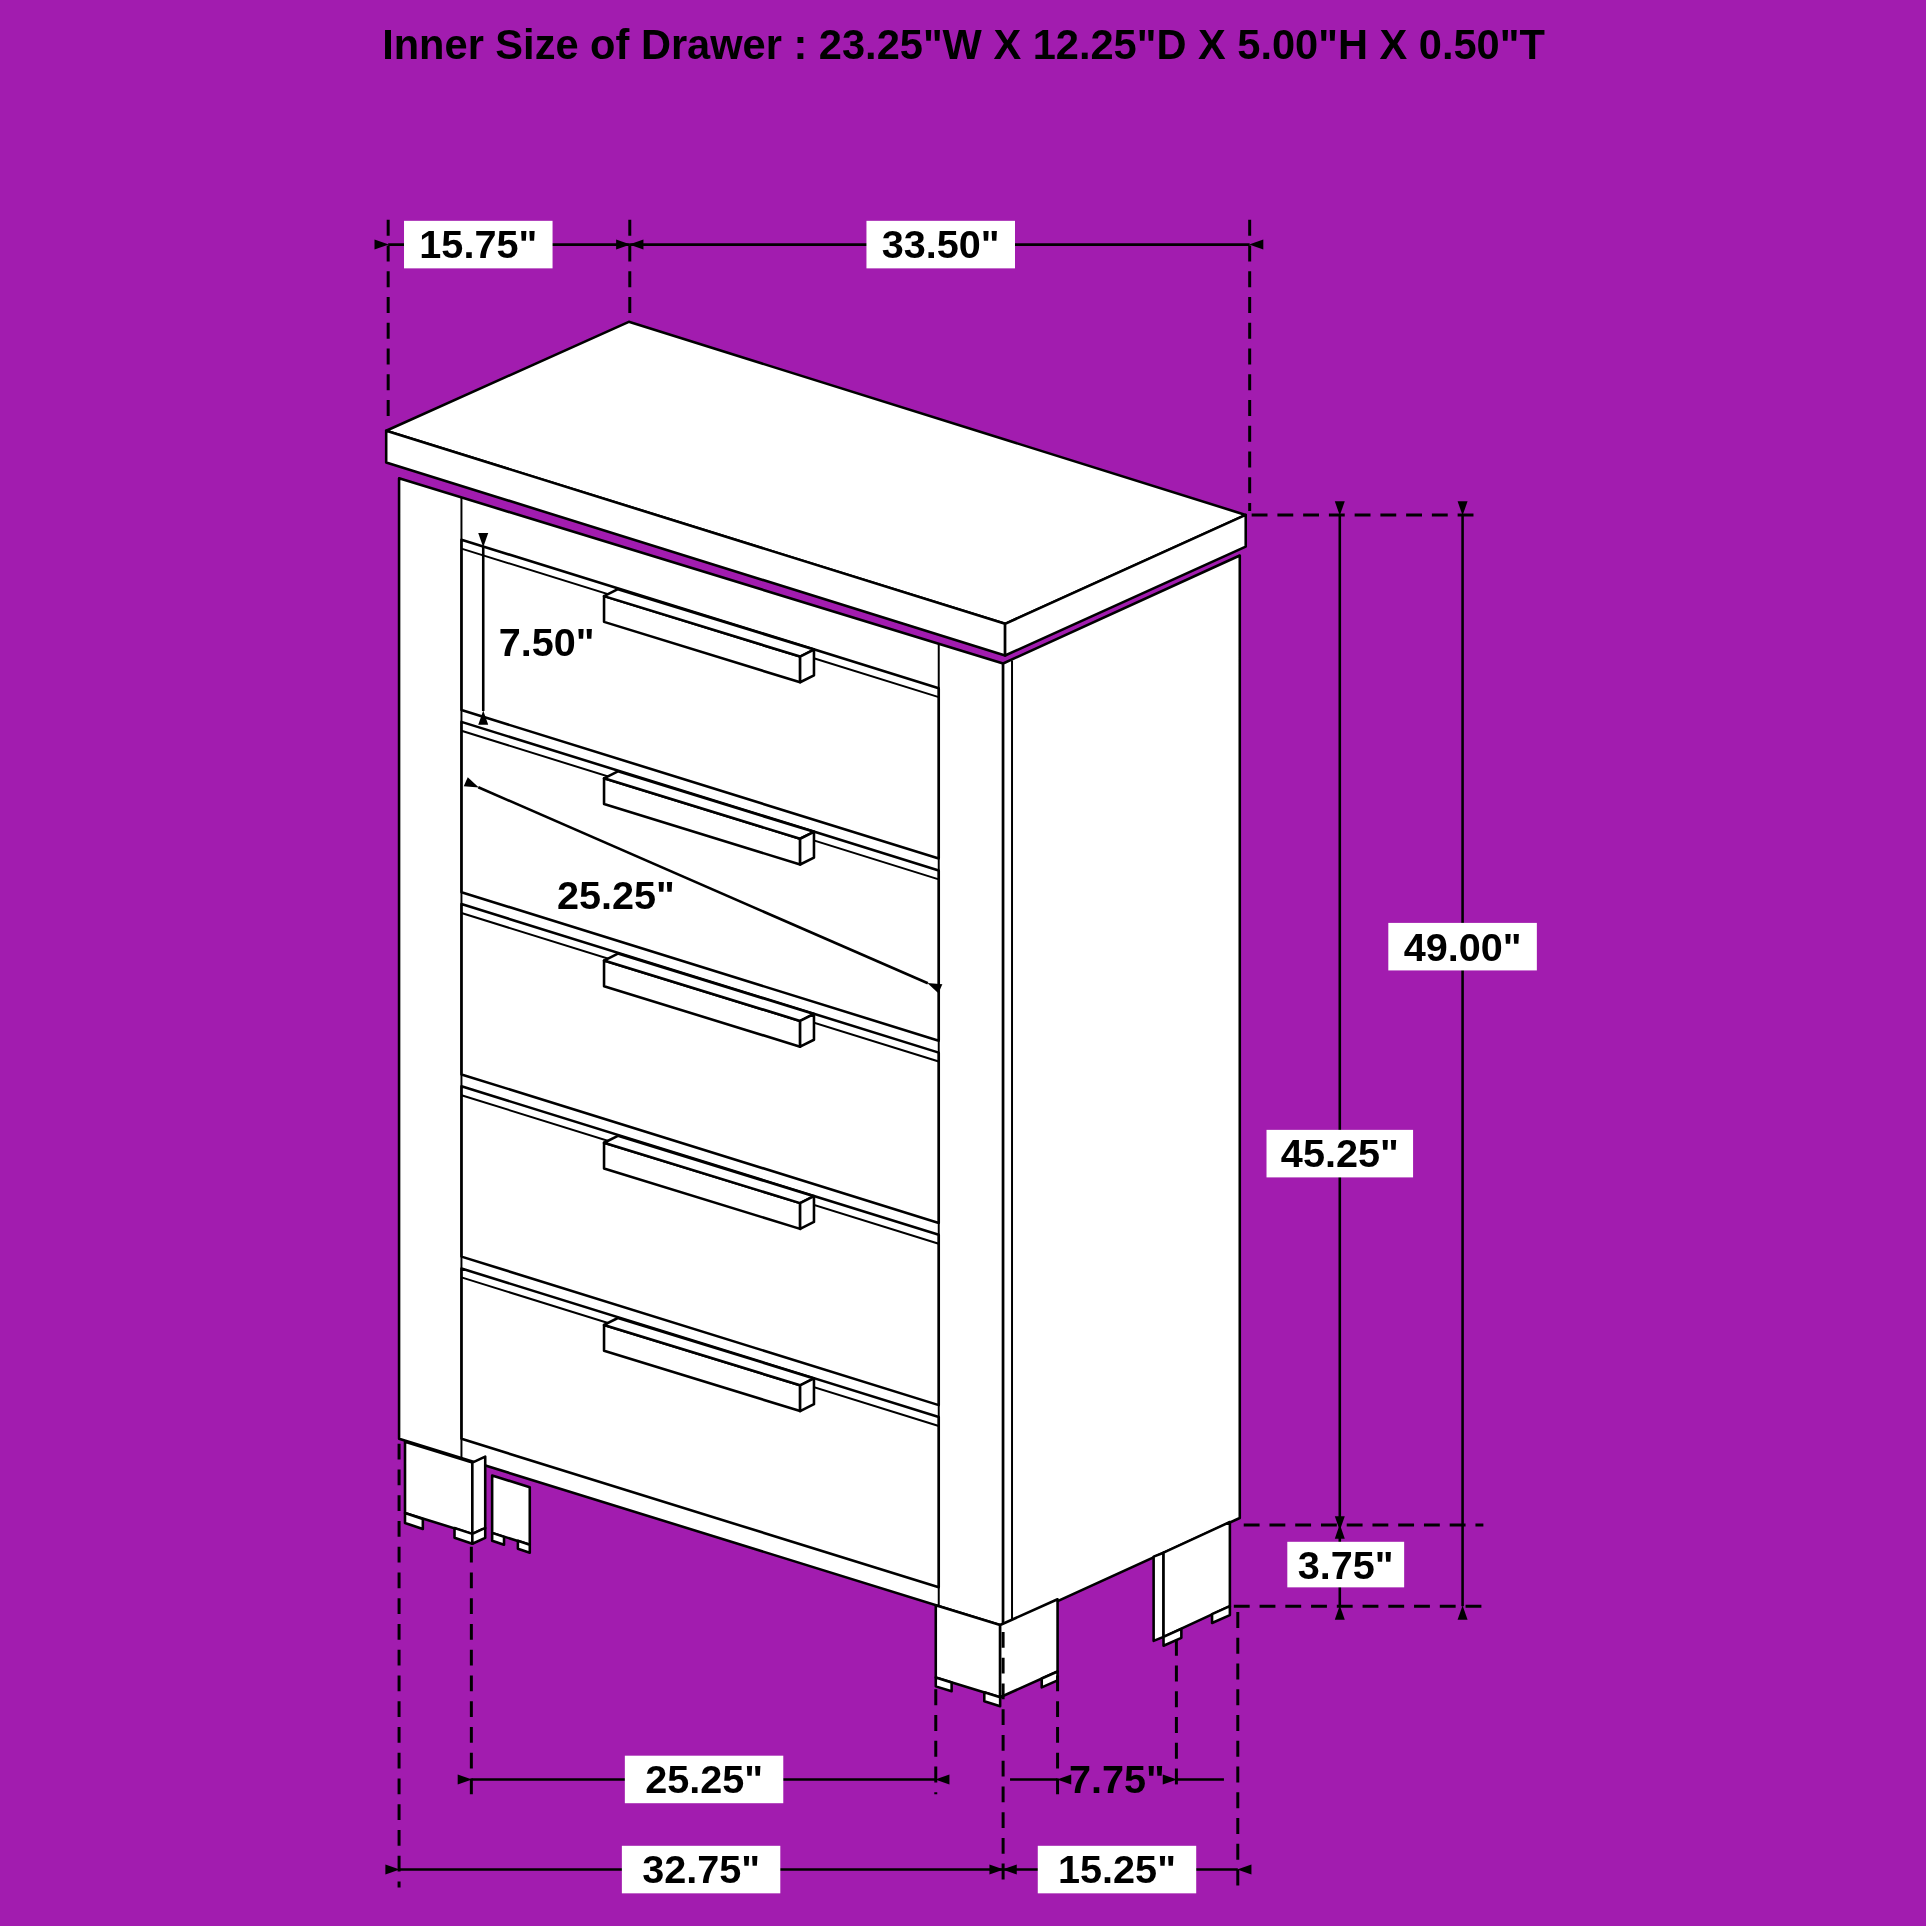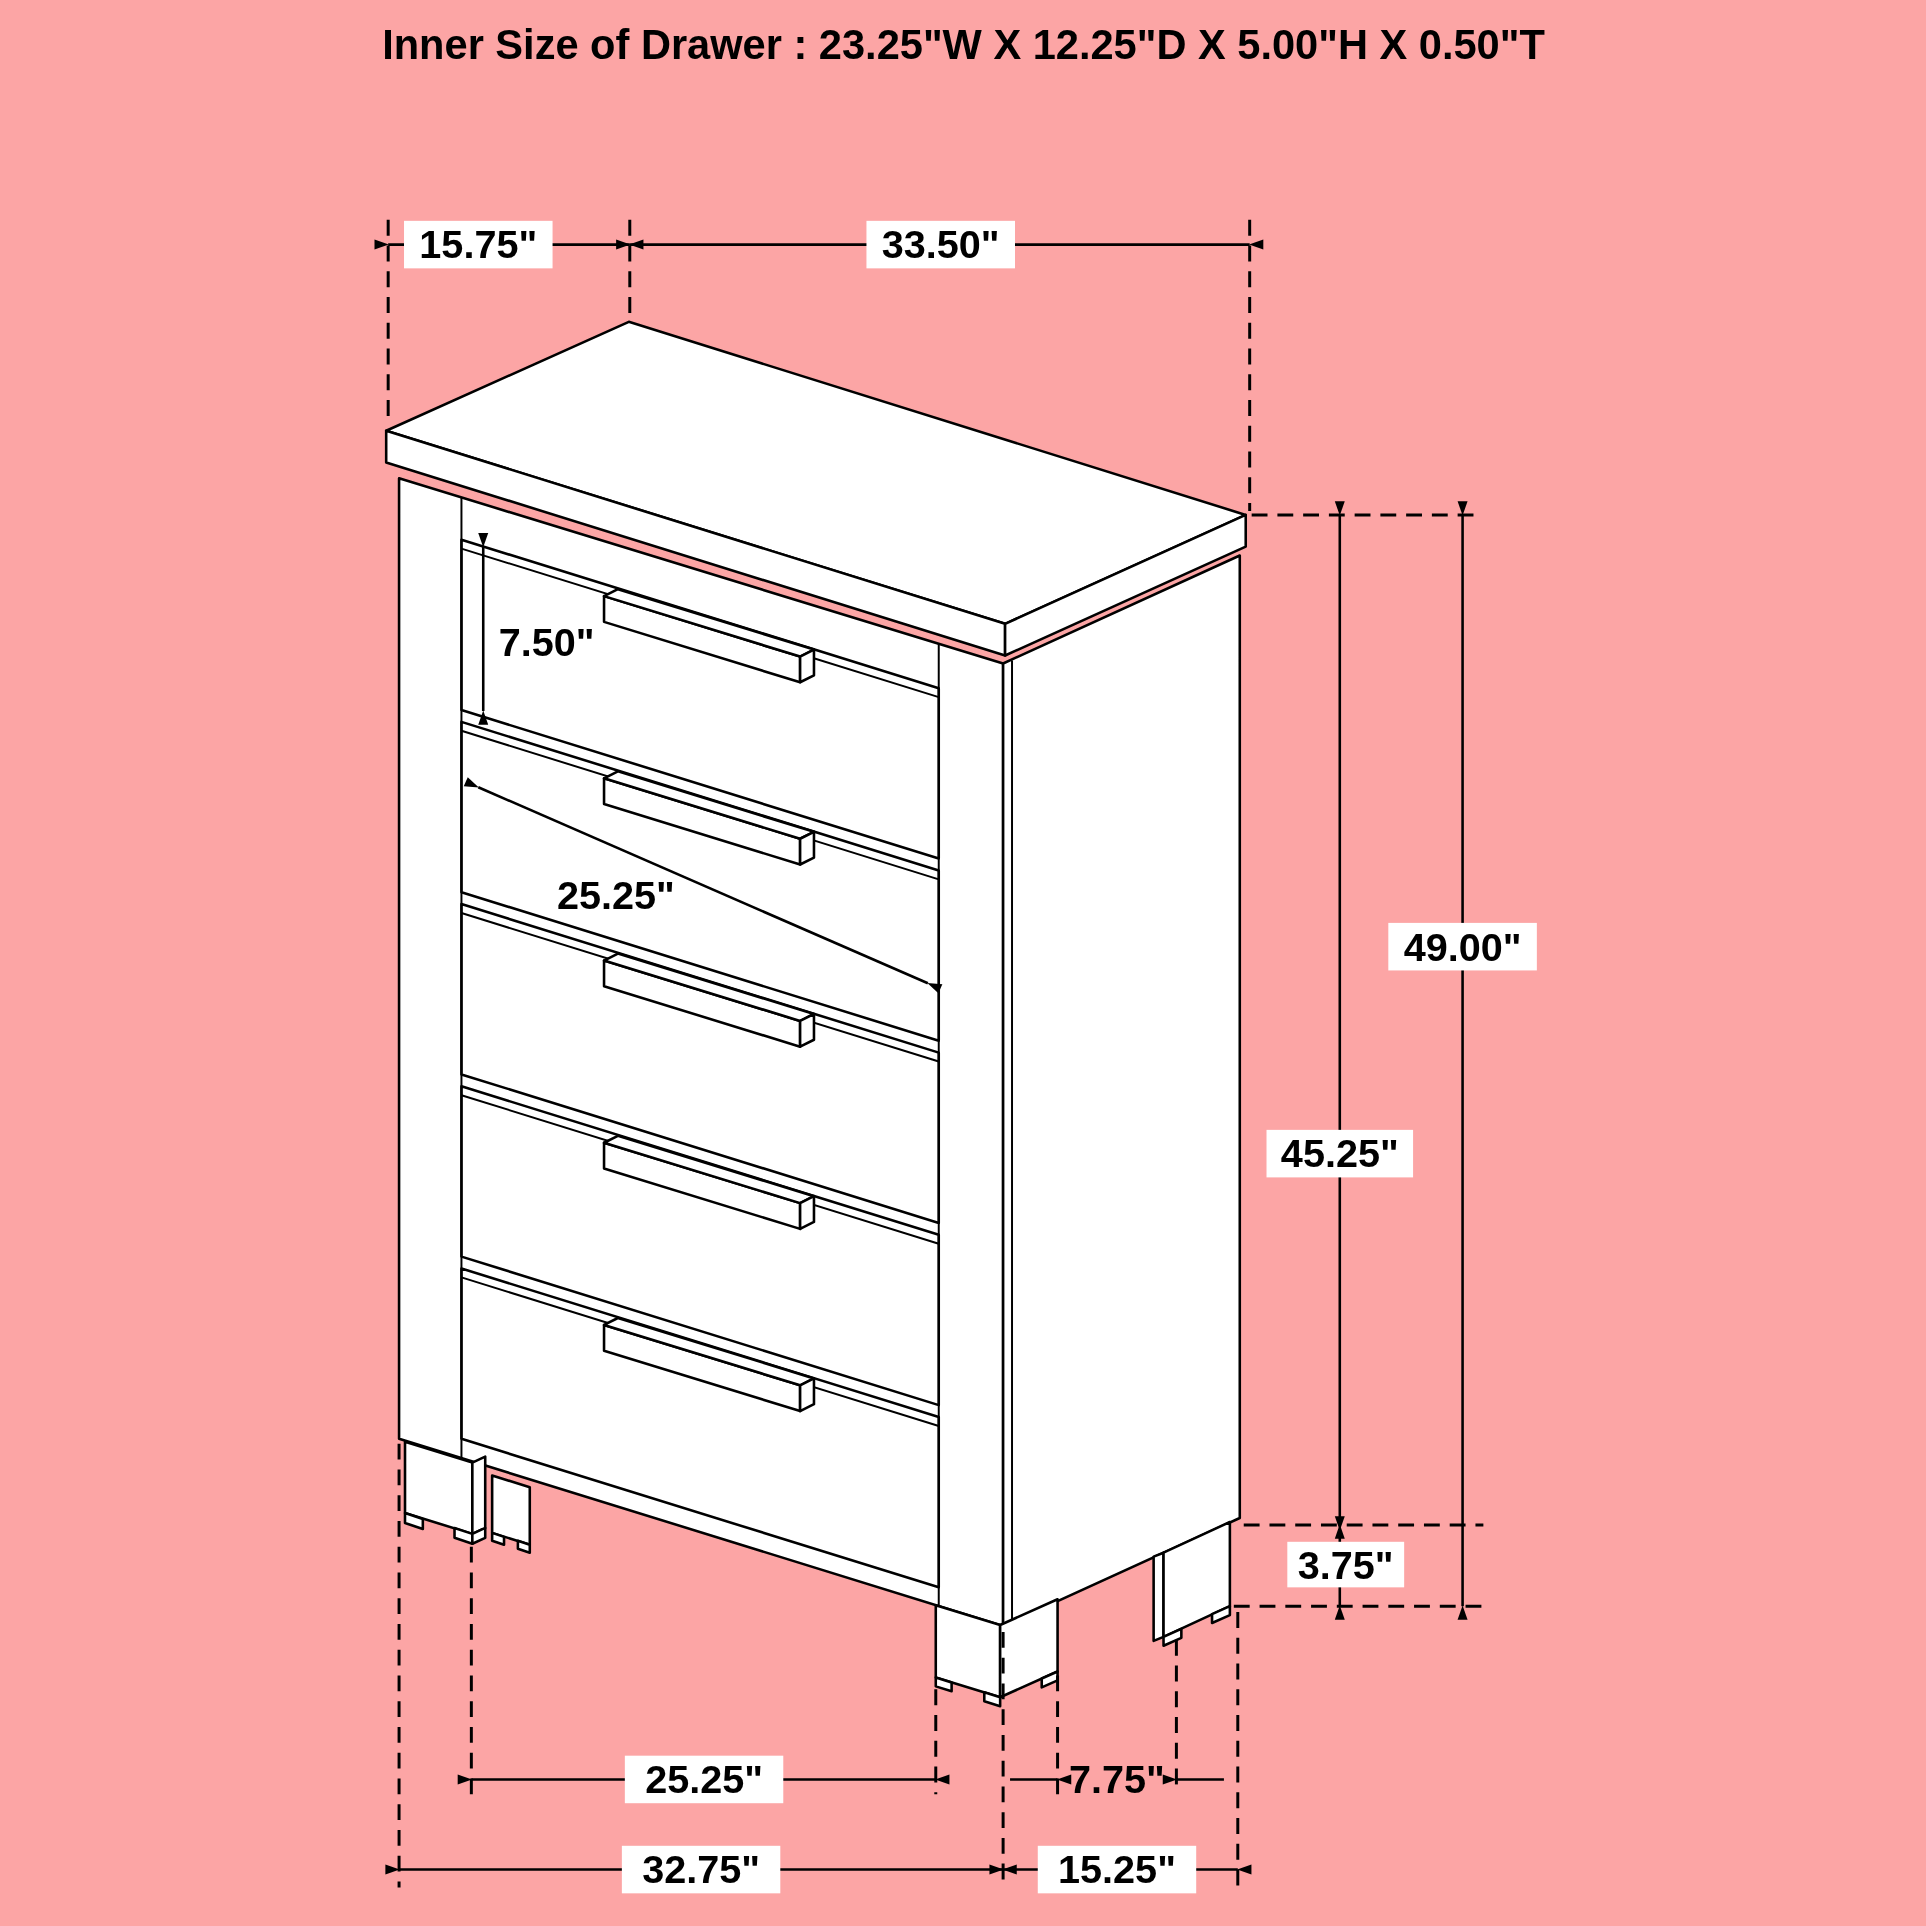--- a/index.html
+++ b/index.html
@@ -1,16 +1,16 @@
 <!DOCTYPE html>
 <html><head>
 <meta charset="utf-8">
 <style>
   html,body{margin:0;padding:0;background:#fff;}
-  .page{width:1927px;height:1927px;background:#fca5a5;position:relative;}
+  .page{width:1927px;height:1927px;background:#a21caf;position:relative;}
   svg{display:block;}
   text{font-family:"Liberation Sans",sans-serif;font-weight:bold;fill:#000;}
   .title-text{font-size:42px;text-anchor:middle;}
   .dim-label{font-size:40px;text-anchor:middle;}
   .edge{fill:none;stroke:#000;stroke-width:2.6;stroke-linejoin:round;stroke-linecap:round;}
   .face{fill:#ffffff;stroke:#000;stroke-width:2.6;stroke-linejoin:round;}
   .thin{fill:none;stroke:#000;stroke-width:2;stroke-linejoin:round;}
   .dimline{fill:none;stroke:#000;stroke-width:2.6;}
   .extline{fill:none;stroke:#000;stroke-width:3;stroke-dasharray:16 10;}
   .mask{fill:#ffffff;stroke:none;}

